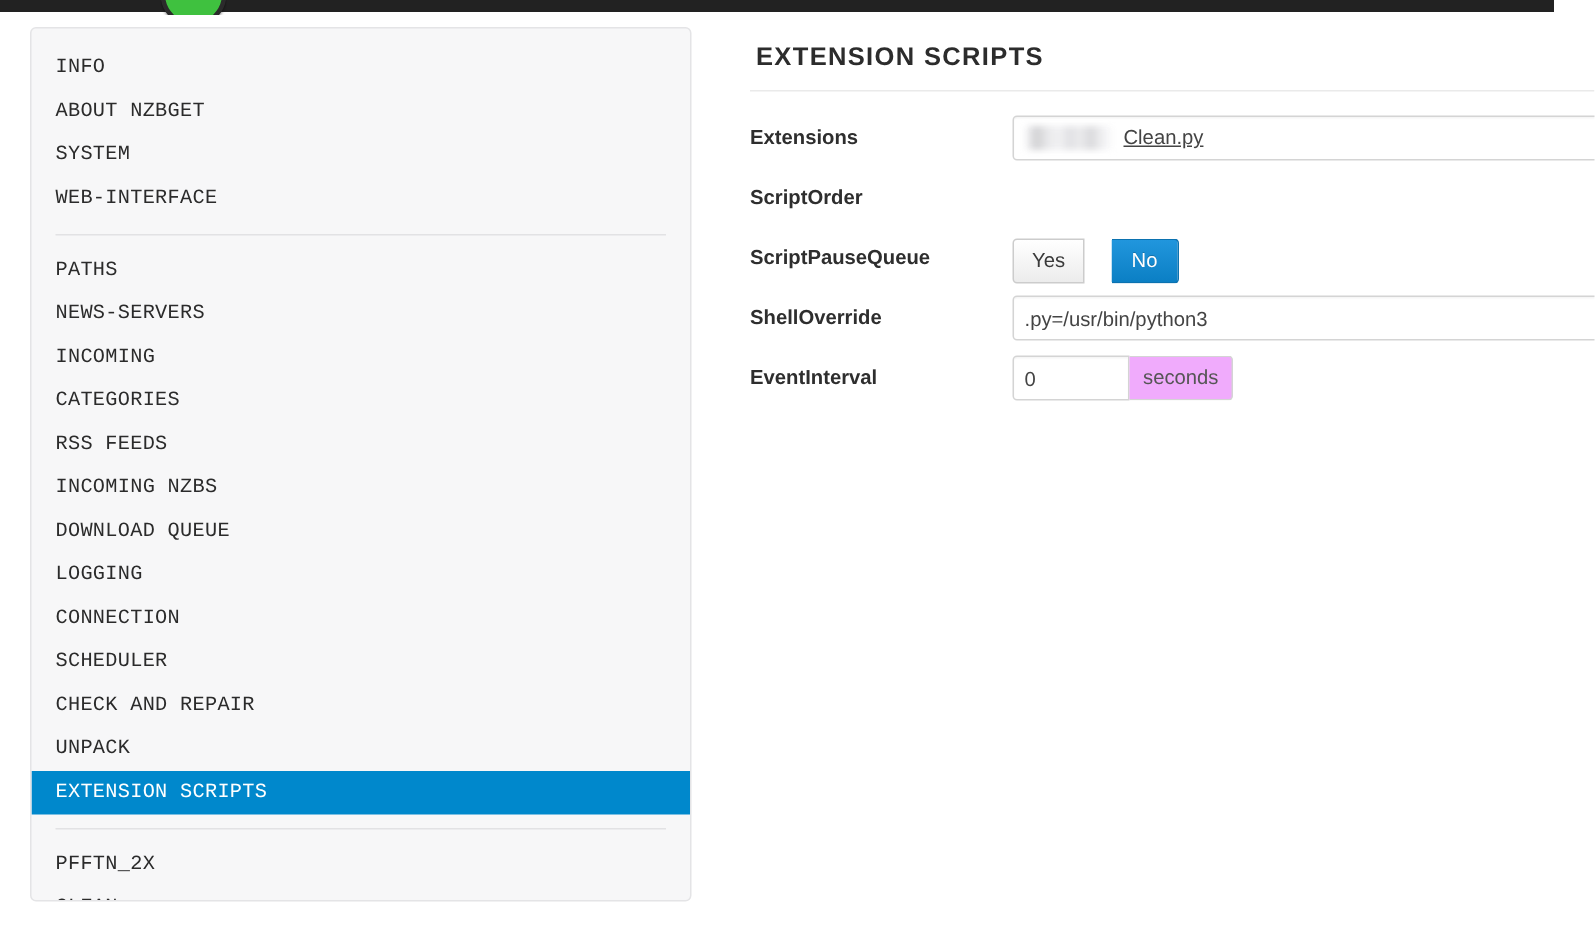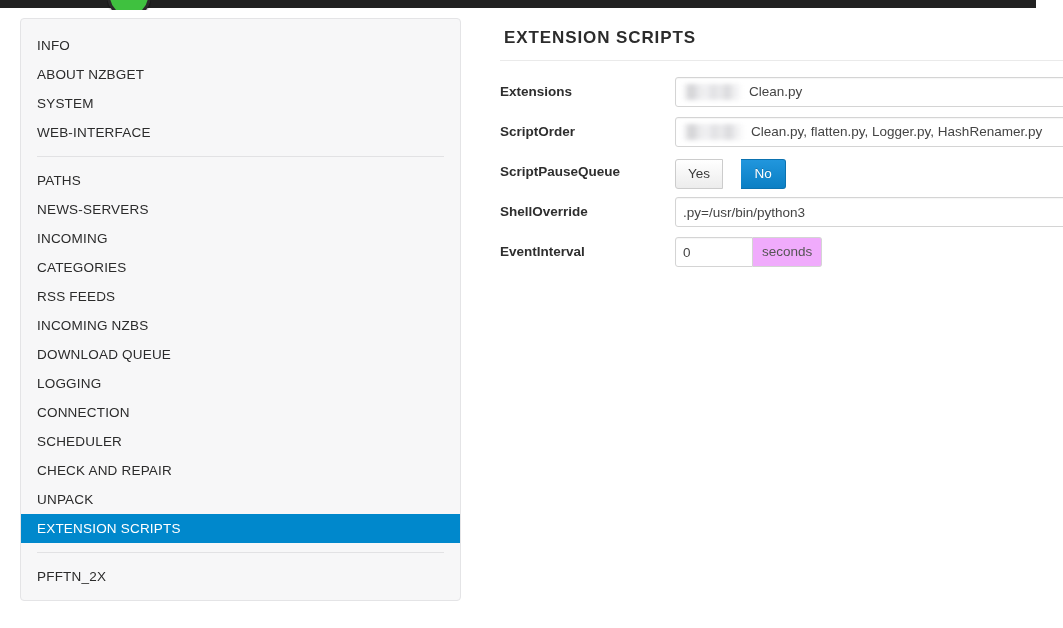--- a/index.html
+++ b/index.html
@@ -77,20 +77,21 @@
   .nav-link {
     display: block;
     padding: 5px 0 5px 16px;
     font-size: 13.5px;
     line-height: 19px;
     color: #2b2b2b;
     text-decoration: none;
     letter-spacing: 0.2px;
     cursor: pointer;
     white-space: nowrap;
+    font-family: Liberation Mono, monospace;
   }
   .nav-link.active {
     background: #0088cc;
     color: #ffffff;
   }
 
   .nav-divider {
     height: 1px;
     background: #e2e2e4;
     margin: 9px 16px 9px 16px;
@@ -210,20 +211,21 @@
     filter: blur(2.2px);
     opacity: 0.95;
   }
   .redacted-block.b1 { width: 60px; }
   .redacted-block.b2 { width: 62px; }
   .redacted-tail {
     font-size: 13.5px;
     color: #444444;
     white-space: nowrap;
     line-height: 28px;
+    text-decoration: underline;
   }
 
   
   .input-addon {
     height: 30px;
     line-height: 28px;
     padding: 0 9px;
     border: 1px solid #d4d4d4;
     border-left: 0;
     border-top-right-radius: 3px;
@@ -364,26 +366,20 @@
         <div class="form-control-wrap">
           <div class="redacted-input">
             <span class="redacted-block b1"></span>
             <span class="redacted-tail">Clean.py</span>
           </div>
         </div>
       </div>
 
       <div class="form-row">
         <div class="form-label">ScriptOrder</div>
-        <div class="form-control-wrap">
-          <div class="redacted-input">
-            <span class="redacted-block b2"></span>
-            <span class="redacted-tail">Clean.py, flatten.py, Logger.py, HashRenamer.py</span>
-          </div>
-        </div>
       </div>
 
       <div class="form-row">
         <div class="form-label">ScriptPauseQueue</div>
         <div class="form-control-wrap">
           <div class="btn-group">
             <button class="btn-toggle">Yes</button>
             <button class="btn-toggle selected">No</button>
           </div>
         </div>

